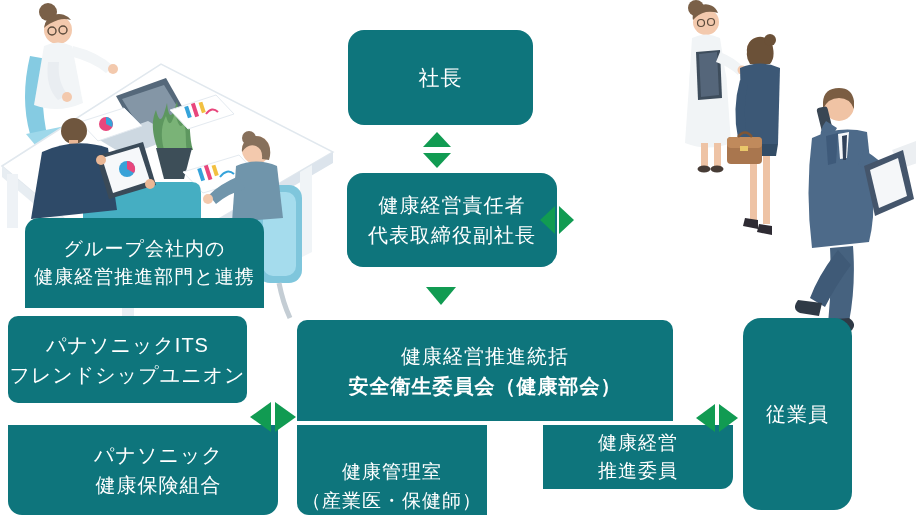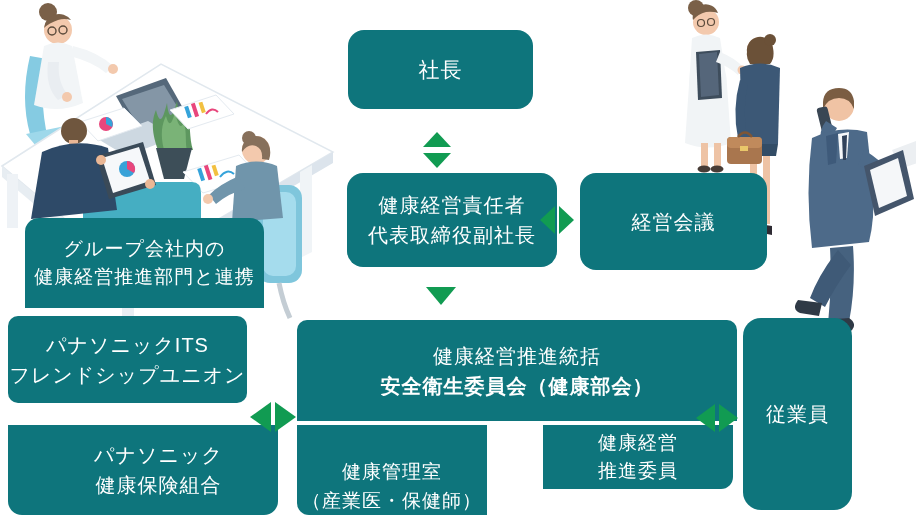--- a/index.html
+++ b/index.html
@@ -7,24 +7,24 @@
     position:relative;width:916px;height:521px;background:#ffffff;overflow:hidden;
     font-family:"Liberation Sans","DejaVu Sans",sans-serif;
   }
   .illustration{position:absolute;z-index:1;}
   .box{
     position:absolute;z-index:2;background:#0E757C;color:#ffffff;
     display:flex;flex-direction:column;align-items:center;justify-content:center;
     text-align:center;letter-spacing:1px;line-height:1.5;
   }
   .box .ln{white-space:nowrap;}
-  .president{left:348px;top:30px;width:185px;height:79px;border-radius:16px;font-size:21px;}
+  .president{left:348px;top:30px;width:185px;height:95px;border-radius:16px;font-size:21px;}
   .officer{left:347px;top:173px;width:210px;height:94px;border-radius:16px;font-size:20px;}
   .meeting{left:580px;top:173px;width:187px;height:97px;border-radius:16px;font-size:20px;}
-  .central-main{left:297px;top:320px;width:440px;height:101px;border-radius:10px 10px 0 0;font-size:20px;}
+  .central-main{left:297px;top:320px;width:376px;height:101px;border-radius:10px 10px 0 0;font-size:20px;}
   .central-main .ln2{font-weight:bold;font-size:20px;text-align:center;}
   .sub-left{left:297px;top:425px;width:190px;height:90px;border-radius:0 0 0 12px;font-size:19px;justify-content:flex-end;}
   .sub-right{left:495px;top:425px;width:190px;height:64px;border-radius:0 0 12px 0;font-size:19px;margin-left:48px;}
   .group-a{left:25px;top:218px;width:239px;height:90px;border-radius:14px 14px 0 0;font-size:19px;}
   .group-b{left:8px;top:316px;width:239px;height:87px;font-size:20px;border-radius:10px;}
   .group-c{left:8px;top:425px;width:239px;height:90px;border-radius:0 0 14px 14px;font-size:20px;padding-left:31px;}
   .employees{left:743px;top:318px;width:109px;height:192px;border-radius:18px;font-size:20px;}
   .arrow{position:absolute;z-index:2;display:block;}
 </style>
 </head>
@@ -177,23 +177,20 @@
 
   <div class="box president">
     <div class="ln">社長</div>
   </div>
 
   <div class="box officer">
     <div class="ln">健康経営責任者</div>
     <div class="ln">代表取締役副社長</div>
   </div>
 
-  <div class="box meeting">
-    <div class="ln">経営会議</div>
-  </div>
 
   <div class="box central-main">
     <div class="ln">健康経営推進統括</div>
     <div class="ln ln2">安全衛生委員会（健康部会）</div>
   </div>
 
   <div class="box sub-left">
     <div class="ln">健康管理室</div>
     <div class="ln">（産業医・保健師）</div>
   </div>

